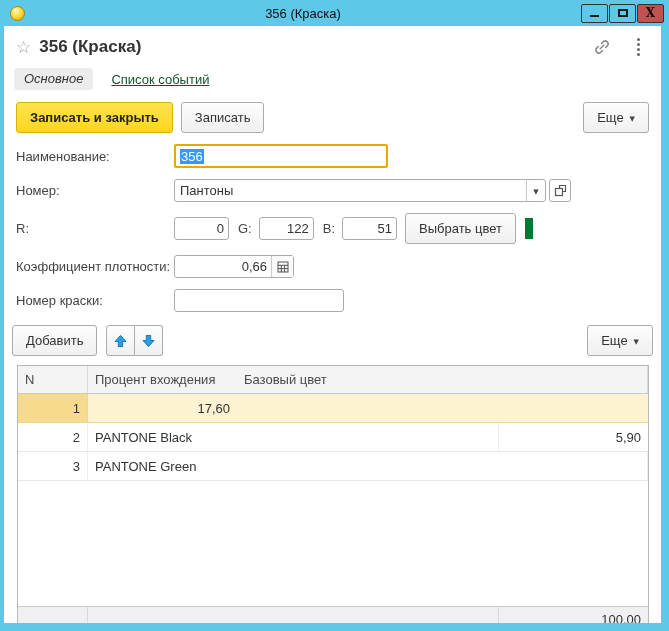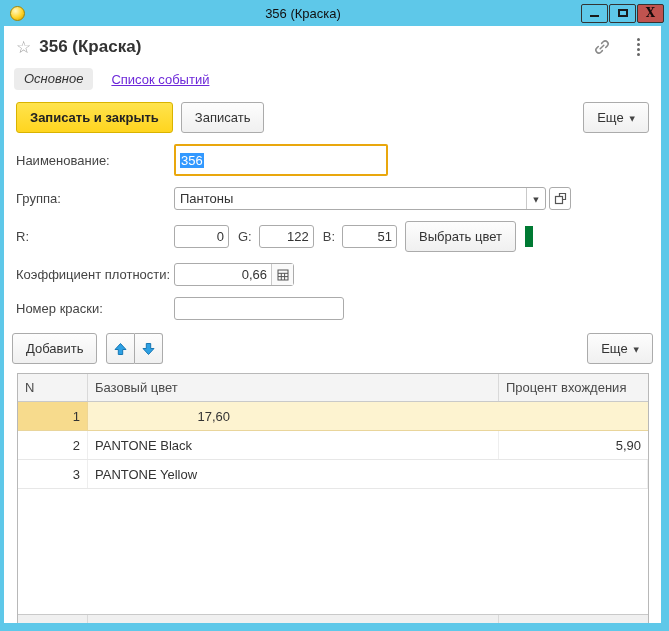--- a/index.html
+++ b/index.html
@@ -40,21 +40,21 @@
   .star { font-family: "DejaVu Sans", sans-serif; font-size: 17px; color: #a0a0a0; margin-right: 8px; }
   .form-title { font-size: 17px; font-weight: bold; color: #333; flex: 1; }
   .hdr-icon { width: 22px; height: 22px; display: flex; align-items: center; justify-content: center; margin-left: 14px; }
   .dots { display: flex; flex-direction: column; gap: 2px; }
   .dots i { width: 3px; height: 3px; background: #666; border-radius: 50%; }
   
   .tabs { display: flex; align-items: center; gap: 18px; padding: 10px 12px 0 10px; }
   .tab-active {
     background: #ececec; border-radius: 4px; padding: 3px 10px 4px; color: #333; font-style: italic;
   }
-  .tab-link { color: #6d28d9; text-decoration: underline; cursor: pointer; }
+  .tab-link { color: #14532d; text-decoration: underline; cursor: pointer; }
   
   .cmd-bar { display: flex; align-items: center; gap: 8px; padding: 12px 12px 0 12px; }
   .btn {
     height: 31px; padding: 0 13px; border: 1px solid #ababab; border-radius: 3px;
     background: linear-gradient(#fdfdfd, #f0f0f0); color: #333; font-size: 13px;
     display: inline-flex; align-items: center; gap: 6px; cursor: default; white-space: nowrap;
   }
   .btn.primary {
     background: linear-gradient(#ffe34d, #ffd51f);
     border-color: #d9b300; font-weight: bold; color: #222;
@@ -62,21 +62,21 @@
   .caret { font-family: "DejaVu Sans", sans-serif; font-size: 7px; color: #444; padding-top: 2px; }
   .spacer { flex: 1; }
   
   .frow { display: flex; align-items: center; padding: 0 12px; margin-top: 11px; }
   .flabel { width: 158px; color: #444; flex: none; }
   .flabel-inline { color: #444; margin: 0 7px 0 9px; }
   .tbox {
     height: 23px; border: 1px solid #ababab; border-radius: 3px; background: #fff;
     display: flex; align-items: center; padding: 0 4px; color: #333;
   }
-  .tbox.focused { border: 2px solid #e9a70d; border-radius: 2px; height: 32px; }
+  .tbox.focused { border: 2px solid #e9a70d; border-radius: 2px; height: 24px; }
   .sel-text { background: #3399ff; color: #fff; padding: 0 1px; }
   .num { justify-content: flex-end; }
   .w-name { width: 214px; }
   .w-rgb { width: 55px; }
   .w-number { width: 170px; }
   .combo { display: flex; width: 372px; height: 23px; border: 1px solid #ababab; border-radius: 3px; background: #fff; }
   .combo-text { flex: 1; display: flex; align-items: center; padding: 0 5px; }
   .combo-arrow { width: 19px; border-left: 1px solid #c9c9c9; display: flex; align-items: center; justify-content: center; }
   .sq-btn {
     width: 22px; height: 23px; border: 1px solid #ababab; border-radius: 3px;
@@ -176,21 +176,21 @@
   </div>
 
   <div class="frow">
     <span class="flabel">Наименование:</span>
     <div class="tbox focused w-name">
       <span class="sel-text">356</span>
     </div>
   </div>
 
   <div class="frow">
-    <span class="flabel">Группа:</span>
+    <span class="flabel">Номер:</span>
     <div class="combo">
       <span class="combo-text">Пантоны</span>
       <span class="combo-arrow">
         <span class="caret">▼</span>
       </span>
     </div>
     <span class="sq-btn">
       <svg width="13" height="13" viewBox="0 0 13 13" fill="none" stroke="#555" stroke-width="1.2">
         <rect x="1.5" y="4.5" width="7" height="7"></rect>
         <path d="M5.5 4.5 v-3 h6 v6 h-3"></path>
@@ -253,35 +253,35 @@
     <div class="spacer"></div>
     <button class="btn">
       <span>Еще</span>
       <span class="caret">▼</span>
     </button>
   </div>
 
   <div class="grid">
     <div class="g-row g-head">
       <span class="c c-n">N</span>
+      <span class="c c-pct">Процент вхождения</span>
       <span class="c c-name">Базовый цвет</span>
-      <span class="c c-pct">Процент вхождения</span>
     </div>
     <div class="g-row g-body-row selected">
       <span class="c c-n">1</span>
       <span class="c c-pct">17,60</span>
     </div>
     <div class="g-row g-body-row">
       <span class="c c-n">2</span>
       <span class="c c-name">PANTONE Black</span>
       <span class="c c-pct">5,90</span>
     </div>
     <div class="g-row g-body-row">
       <span class="c c-n">3</span>
-      <span class="c c-name">PANTONE Yellow</span>
+      <span class="c c-name">PANTONE Green</span>
     </div>
     <div class="g-filler"></div>
     <div class="g-row g-foot">
       <span class="c c-n"></span>
       <span class="c c-name"></span>
       <span class="c c-pct">100,00</span>
     </div>
   </div>
 
 </div>

